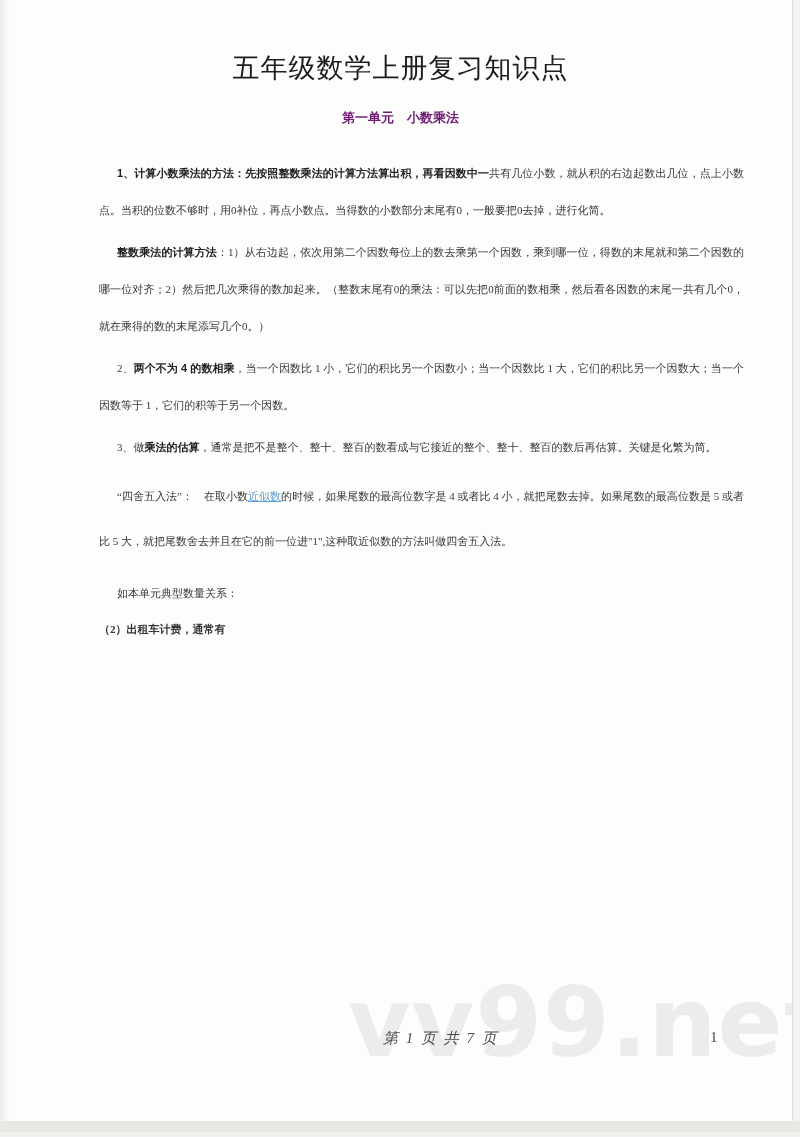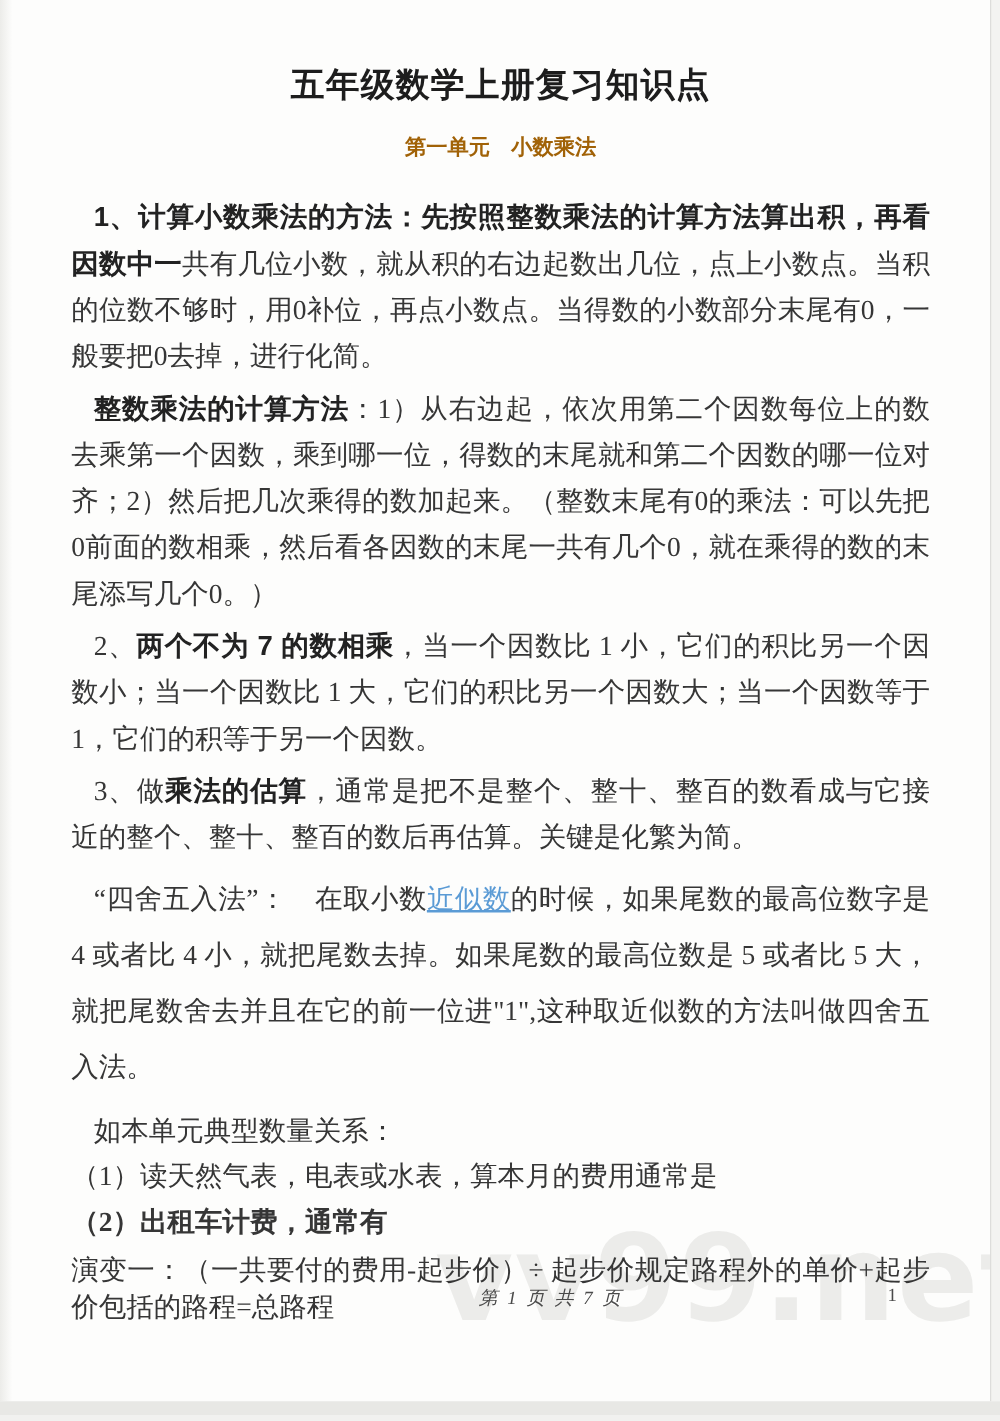--- a/index.html
+++ b/index.html
@@ -21,27 +21,27 @@
     position:absolute;left:348px;top:975px;z-index:0;
     font-family:"DejaVu Sans","Liberation Sans",sans-serif;
     font-weight:bold;font-size:96px;line-height:1;letter-spacing:1px;
     color:var(--wm,#ececea);user-select:none;white-space:nowrap;
   }
 
   .doc{position:relative;z-index:1;padding:52px 56px 0 57px;}
   .title{
     margin:0;text-align:center;
     font-family:"Liberation Sans","DejaVu Sans",sans-serif;
-    font-size:27px;line-height:32px;font-weight:bold;color:#1d1d1d;letter-spacing:1px;
+    font-size:27px;line-height:32px;font-weight:normal;color:#1d1d1d;letter-spacing:1px;
   }
   .subtitle{
     margin:22px 0 0;text-align:center;
-    font-size:17px;line-height:24px;font-weight:bold;color:#a16207;
+    font-size:13px;line-height:24px;font-weight:bold;color:#701a75;
   }
-  .body-text{margin-top:25px;font-size:22px;}
+  .body-text{margin-top:25px;font-size:11px;margin-left:42px;}
   p.para{margin:0;text-align:justify;}
   p.indent{text-indent:18px;}
   p.dbl{line-height:37px;margin-bottom:5px;}
   p.tight{line-height:45px;margin-top:8px;margin-bottom:14px;}
   p.single{line-height:30px;}
   p.g0{margin-bottom:0;}
   p.g4{margin-bottom:4px;}
   p.g5{margin-bottom:5px;}
   p.g6{margin-bottom:6px;}
   p.g7{margin-bottom:7px;}
@@ -60,27 +60,25 @@
 <div class="page">
 
   <div class="watermark">vv99.net</div>
 
   <div class="doc">
     <h1 class="title">五年级数学上册复习知识点</h1>
     <h2 class="subtitle">第一单元　小数乘法</h2>
     <div class="body-text">
         <p class="para dbl indent"><span class="b">1、计算小数乘法的方法：先按照整数乘法的计算方法算出积，再看因数中一</span><span>共有几位小数，就从积的右边起数出几位，点上小数点。当积的位数不够时，用0补位，再点小数点。当得数的小数部分末尾有0，一般要把0去掉，进行化简。</span></p>
         <p class="para dbl indent"><span class="b">整数乘法的计算方法</span><span>：1）从右边起，依次用第二个因数每位上的数去乘第一个因数，乘到哪一位，得数的末尾就和第二个因数的哪一位对齐；2）然后把几次乘得的数加起来。（整数末尾有0的乘法：可以先把0前面的数相乘，然后看各因数的末尾一共有几个0，就在乘得的数的末尾添写几个0。）</span></p>
-        <p class="para dbl indent"><span>2、</span><span class="b">两个不为 7 的数相乘</span><span>，当一个因数比 1 小，它们的积比另一个因数小；当一个因数比 1 大，它们的积比另一个因数大；当一个因数等于 1，它们的积等于另一个因数。</span></p>
+        <p class="para dbl indent"><span>2、</span><span class="b">两个不为 4 的数相乘</span><span>，当一个因数比 1 小，它们的积比另一个因数小；当一个因数比 1 大，它们的积比另一个因数大；当一个因数等于 1，它们的积等于另一个因数。</span></p>
         <p class="para dbl indent"><span>3、做</span><span class="b">乘法的估算</span><span>，通常是把不是整个、整十、整百的数看成与它接近的整个、整十、整百的数后再估算。关键是化繁为简。</span></p>
         <p class="para tight indent"><span>“四舍五入法”：　在取小数</span><a class="lnk">近似数</a><span>的时候，如果尾数的最高位数字是 4 或者比 4 小，就把尾数去掉。如果尾数的最高位数是 5 或者比 5 大，就把尾数舍去并且在它的前一位进"1",这种取近似数的方法叫做四舍五入法。</span></p>
         <p class="para single g6 indent"><span>如本单元典型数量关系：</span></p>
-        <p class="para single g7"><span>（1）读天然气表，电表或水表，算本月的费用通常是</span></p>
         <p class="para single g8"><span>（2）出租车计费，通常有</span></p>
-        <p class="para single g0"><span>演变一：（一共要付的费用-起步价）÷ 起步价规定路程外的单价+起步价包括的路程=总路程</span></p>
       </div>
   </div>
 
   <div class="footer">
     <span class="label">第 1 页 共 7 页</span>
     <span class="num">1</span>
   </div>
 
   <div class="edge-left"></div>
   <div class="edge-right"></div>

